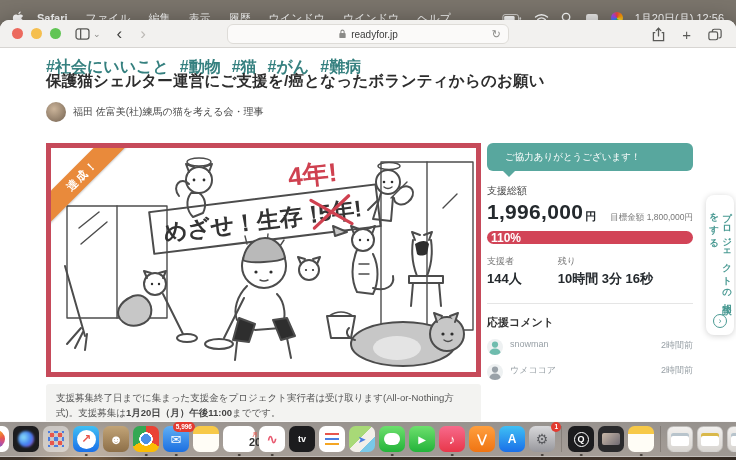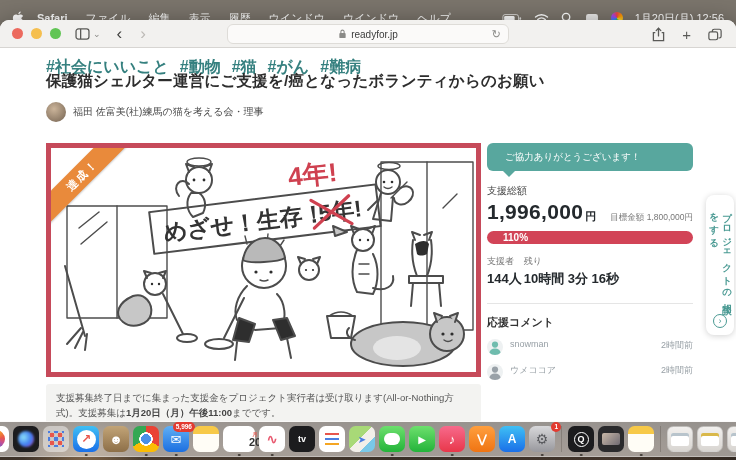--- a/index.html
+++ b/index.html
@@ -87,22 +87,22 @@
   .thanks::after { content:""; position:absolute; left:16px; bottom:-6px;
     border:6px solid transparent; border-top-color:#58a79e; border-bottom:none; }
   .thanks .cnt { font-size:11px; font-weight:700; }
   .total-label { margin-top:13px; font-size:10px; color:#444; }
   .amount-row { display:flex; align-items:flex-end; margin-top:2px; }
   .amount { font-size:21px; font-weight:800; color:#24292d; letter-spacing:.3px; }
   .unit { font-size:11px; font-weight:700; color:#24292d; margin-left:2px; }
   .goal { margin-left:auto; font-size:8.5px; color:#777; white-space:nowrap; }
   .progress { margin-top:7px; height:13px; border-radius:7px; background:#d24457;
     display:flex; align-items:center; }
-  .progress .pct { color:#fff; font-size:10px; font-weight:700; margin-left:16px; }
-  .stats { display:flex; gap:2px; margin-top:11px; }
+  .progress .pct { color:#fff; font-size:12px; font-weight:700; margin-left:4px; }
+  .stats { display:flex; gap:36px; margin-top:11px; }
   .stat .slabel { font-size:9px; color:#777; margin-bottom:2px; }
   .stat .sval { font-size:13px; font-weight:800; color:#24292d; white-space:nowrap; }
   .divider { height:1px; background:#e5e5e5; margin:15px 0 11px; }
   .cmt-title { font-size:11px; font-weight:700; color:#333; }
   .comment { display:flex; gap:7px; margin-top:9px; }
   .cavatar { width:16px; height:16px; border-radius:50%; background:#eef1f2; flex:none; overflow:hidden; }
   .cavatar svg { display:block; }
   .cbody { flex:1; min-width:0; }
   .crow { display:flex; font-size:9px; color:#98a0a6; }
   .ctime { margin-left:auto; }

